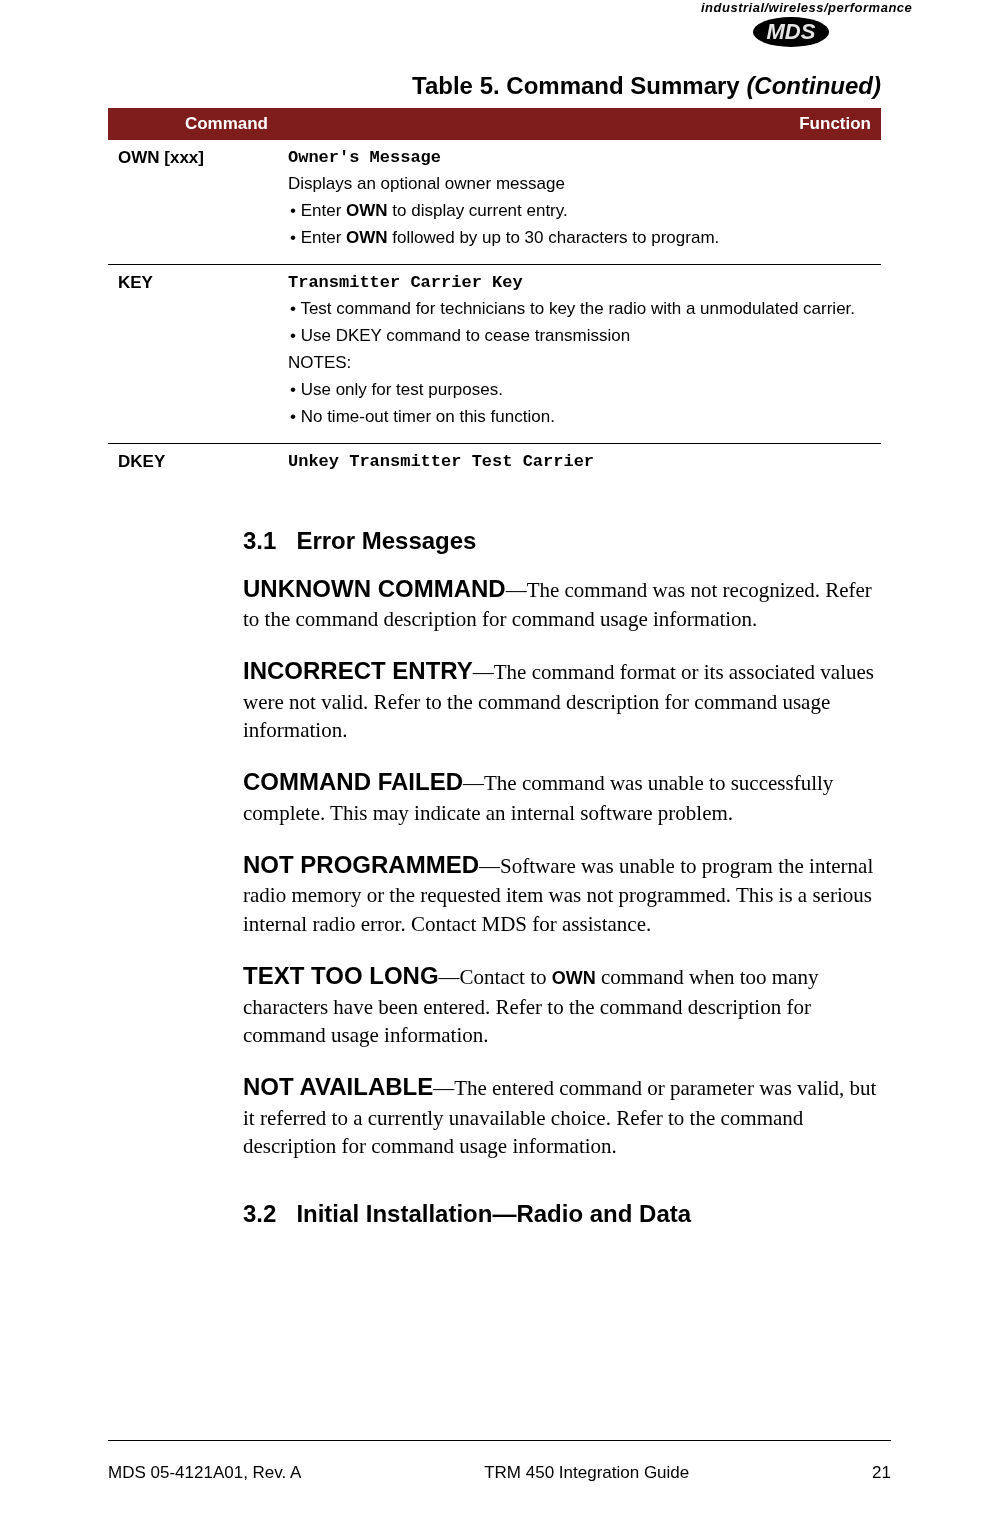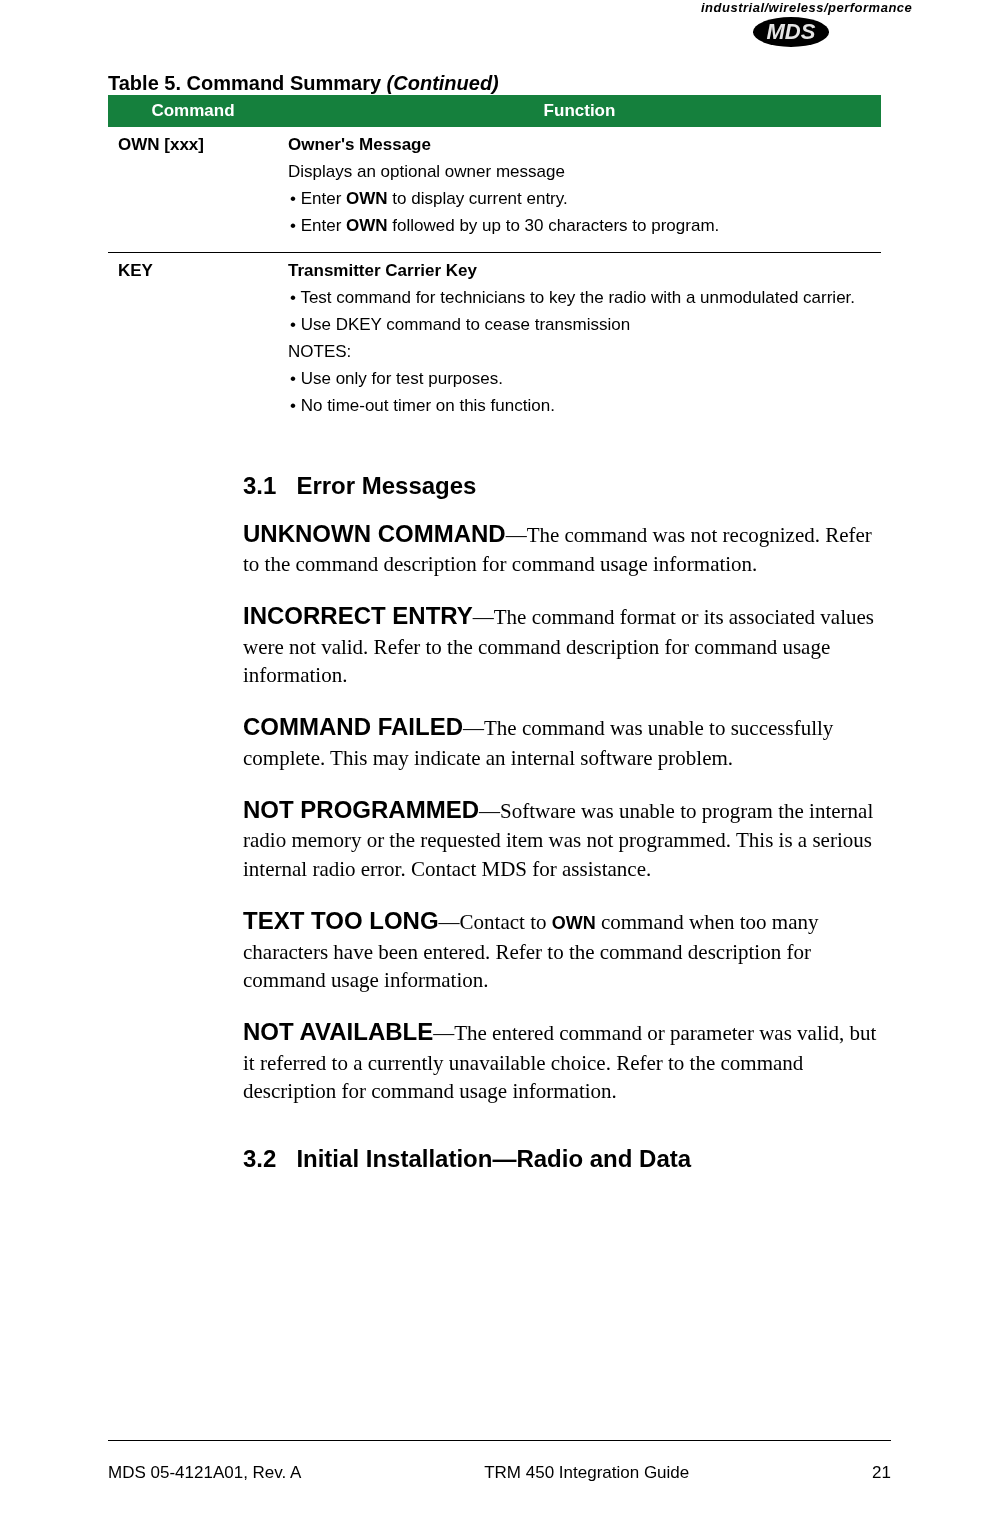--- a/index.html
+++ b/index.html
@@ -39,48 +39,49 @@
       border-radius: 50% / 50%;
       position: relative;
     }
     .content {
       position: absolute;
       left: 108px;
       right: 100px;
       top: 72px;
     }
     .table-title {
-      text-align: left;
-      font-family: Arial, Helvetica, sans-serif;
-      font-weight: bold;
-      font-size: 20px;
+      text-align: right;
+      font-family: Arial, Helvetica, sans-serif;
+      font-weight: bold;
+      font-size: 24px;
+      margin-bottom: 8px;
     }
     .table-title .it { font-style: italic; }
     table.cmd {
       width: 100%;
       border-collapse: collapse;
       font-family: Arial, Helvetica, sans-serif;
       font-size: 17px;
     }
     table.cmd thead th {
-      background: #15803d;
+      background: #7f1d1d;
       color: #fff;
       font-weight: bold;
-      text-align: center;
+      text-align: right;
       padding: 6px 10px;
     }
     table.cmd thead th:first-child { width: 170px; }
     table.cmd tbody td {
       vertical-align: top;
       padding: 8px 10px 10px 10px;
       border-bottom: 1px solid #000;
     }
     table.cmd tbody tr:last-child td { border-bottom: none; }
     table.cmd tbody td.cmdcol { font-weight: bold; }
-    .func-title { font-weight: bold; margin-bottom: 6px; }
+    .func-title { font-weight: bold; margin-bottom: 6px; font-family: Liberation Mono, monospace; }
     .func-line { margin: 4px 0 4px 0; line-height: 1.35; }
     .func-bullet { margin: 4px 0 4px 0; padding-left: 12px; text-indent: -10px; line-height: 1.35; }
     .func-bullet::before { content: "• "; }
     .bold { font-weight: bold; }
     .body-content {
       margin-left: 135px;
       margin-top: 34px;
     }
     h2.section {
       font-family: Arial, Helvetica, sans-serif;
@@ -152,20 +153,26 @@
         <td class="cmdcol">KEY</td>
         <td>
           <div class="func-title">Transmitter Carrier Key</div>
           <div class="func-bullet">Test command for technicians to key the radio with a unmodulated carrier.</div>
           <div class="func-bullet">Use DKEY command to cease transmission</div>
           <div class="func-line">NOTES:</div>
           <div class="func-bullet">Use only for test purposes.</div>
           <div class="func-bullet">No time-out timer on this function.</div>
         </td>
       </tr>
+      <tr>
+        <td class="cmdcol">DKEY</td>
+        <td>
+          <div class="func-title">Unkey Transmitter Test Carrier</div>
+        </td>
+      </tr>
     </tbody>
   </table>
 
   <div class="body-content">
     <h2 class="section">
       <span class="sec-num">3.1</span><span>Error Messages</span>
     </h2>
 
     <p class="body"><span class="errname">UNKNOWN COMMAND</span><span>—The command was not recognized. Refer to the command description for command usage information.</span></p>
 

